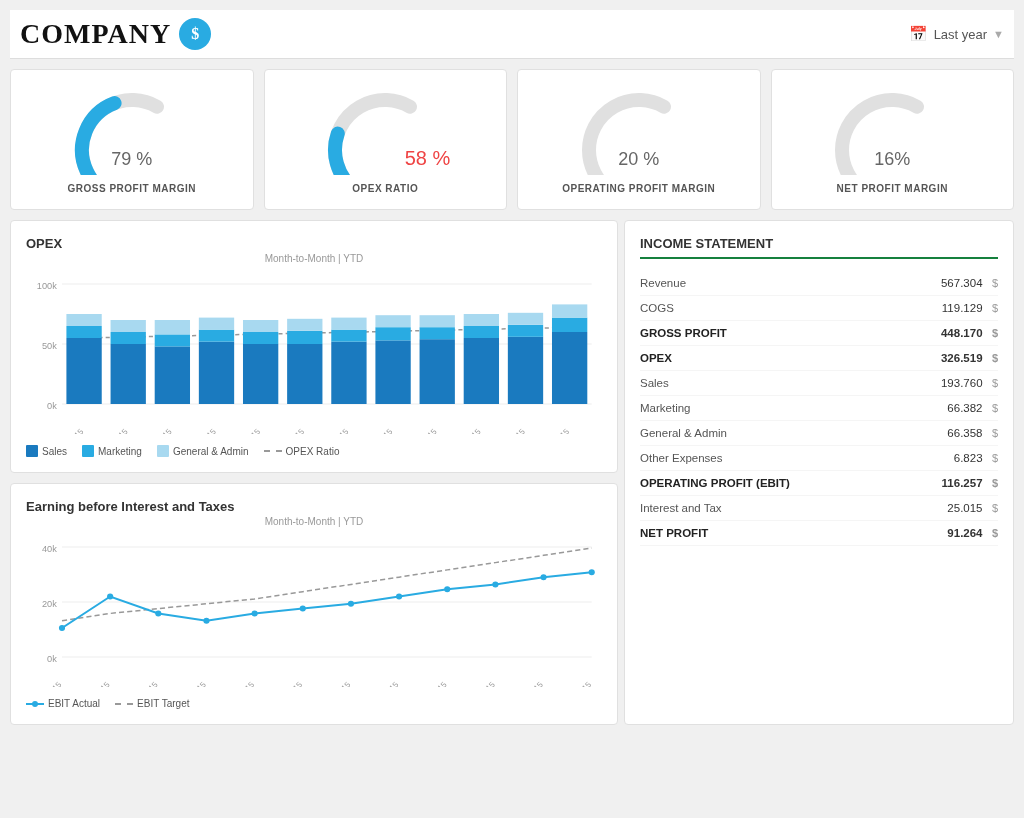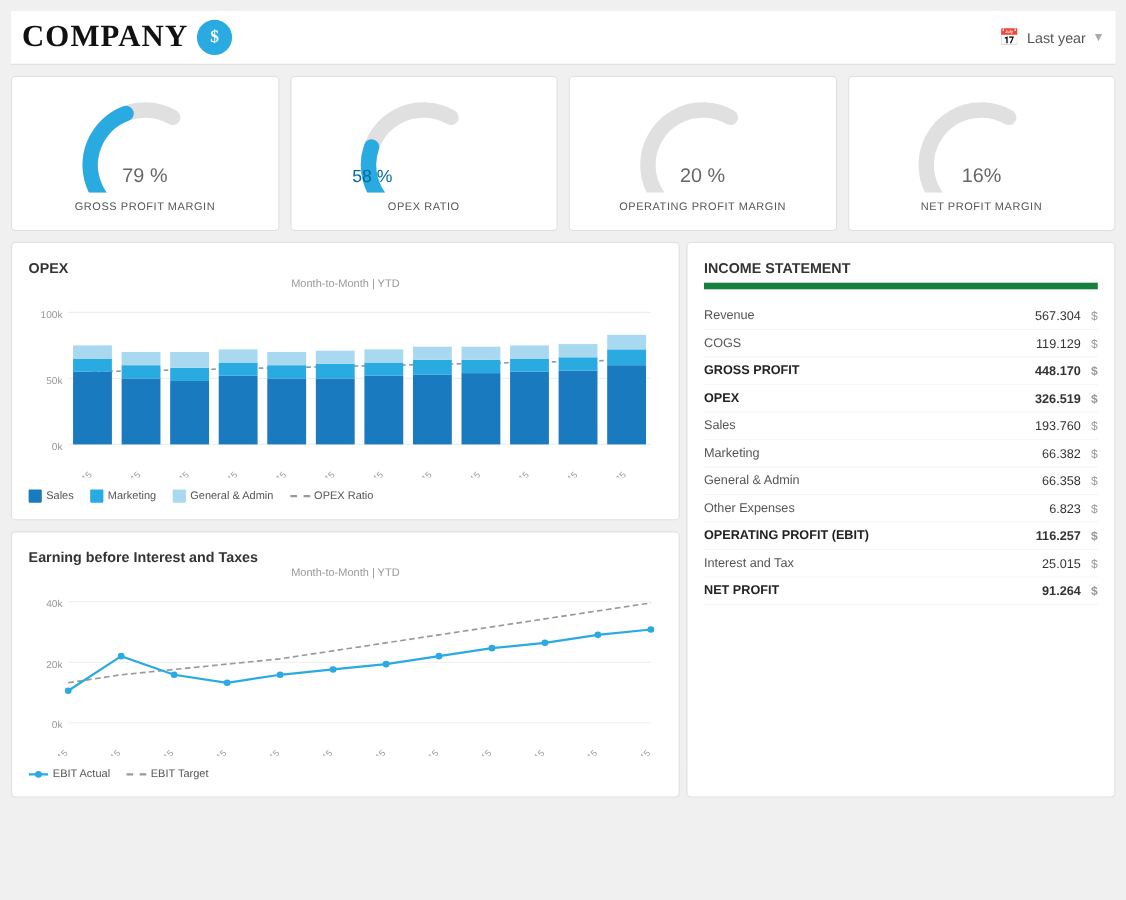--- a/index.html
+++ b/index.html
@@ -6,34 +6,34 @@
     body { font-family: Arial, sans-serif; background: #f0f0f0; padding: 10px; font-size: 12px; color: #333; }
 
     .header { display: flex; align-items: center; justify-content: space-between; padding: 8px 10px; background: #fff; margin-bottom: 10px; border-bottom: 1px solid #ddd; }
     .header-left { display: flex; align-items: center; gap: 8px; font-family: Liberation Serif, serif; }
     .company-title { font-size: 28px; font-weight: 900; color: #111; letter-spacing: 1px; }
     .dollar-icon { width: 32px; height: 32px; background: #29abe2; border-radius: 50%; display: flex; align-items: center; justify-content: center; color: #fff; font-size: 16px; font-weight: bold; }
     .header-right { display: flex; align-items: center; gap: 6px; color: #555; font-size: 13px; cursor: pointer; }
 
     .kpi-row { display: grid; grid-template-columns: repeat(4, 1fr); gap: 10px; margin-bottom: 10px; }
     .kpi-card { background: #fff; border: 1px solid #e0e0e0; border-radius: 4px; padding: 15px 10px; display: flex; flex-direction: column; align-items: center; }
-    .kpi-label { font-size: 10px; font-weight: normal; letter-spacing: 0.5px; color: #555; margin-top: 8px; text-align: center; }
+    .kpi-label { font-size: 10px; font-weight: bold; letter-spacing: 0.5px; color: #555; margin-top: 8px; text-align: center; }
 
     .gauge-container { position: relative; width: 120px; height: 70px; }
     .gauge-value { position: absolute; bottom: 0; width: 100%; text-align: center; font-size: 18px; color: #666; font-weight: normal; }
 
     .bottom-row { display: grid; grid-template-columns: 1fr 390px; gap: 6px; }
     .left-col { display: flex; flex-direction: column; gap: 10px; }
 
     .chart-card { background: #fff; border: 1px solid #e0e0e0; border-radius: 4px; padding: 15px; }
     .chart-title { font-size: 13px; font-weight: bold; color: #333; margin-bottom: 2px; }
     .chart-subtitle { font-size: 10px; color: #999; margin-bottom: 10px; text-align: center; }
 
     .income-card { background: #fff; border: 1px solid #e0e0e0; border-radius: 4px; padding: 15px; }
-    .income-title { font-size: 13px; font-weight: bold; color: #333; margin-bottom: 12px; padding-bottom: 6px; border-bottom: 6px solid #15803d; }
+    .income-title { font-size: 13px; font-weight: bold; color: #333; margin-bottom: 12px; padding-bottom: 6px; border-bottom: 2px solid #15803d; }
 
     .income-row { display: flex; justify-content: space-between; align-items: center; padding: 5px 0; border-bottom: 1px solid #f5f5f5; }
     .income-row.bold-row { font-weight: bold; }
     .income-label { color: #555; font-size: 11.5px; }
     .income-row.bold-row .income-label { color: #222; font-weight: bold; }
     .income-value { color: #333; font-size: 11.5px; }
     .income-row.bold-row .income-value { font-weight: bold; }
     .income-currency { color: #999; font-size: 11px; margin-left: 6px; }
 
     
@@ -75,21 +75,21 @@
       <div class="gauge-value" style="position:absolute;bottom:5px;width:100%;text-align:center;font-size:18px;color:#666;">79 %</div>
     </div>
     <div class="kpi-label">GROSS PROFIT MARGIN</div>
   </div>
     <div class="kpi-card">
     <div class="gauge-container" style="position:relative; width:130px; height:90px;">
       <svg width="130" height="90" viewBox="0 0 130 90">
     <path d="M 90 108.30127018922192 A 50 50 0 1 1 90 21.69872981077807" fill="none" stroke="#e0e0e0" stroke-width="14" stroke-linecap="round"></path>
     <path d="M 90 108.30127018922192 A 50 50 0 0 1 17.781181488125952 48.556667663070826" fill="none" stroke="#29abe2" stroke-width="14" stroke-linecap="round"></path>
   </svg>
-      <div class="gauge-value" style="position:absolute;bottom:5px;width:100%;text-align:left;font-size:16px;color:#0369a1;">58 %</div>
+      <div class="gauge-value" style="position:absolute;bottom:5px;width:100%;text-align:right;font-size:20px;color:#ef4444;">58 %</div>
     </div>
     <div class="kpi-label">OPEX RATIO</div>
   </div>
     <div class="kpi-card">
     <div class="gauge-container" style="position:relative; width:130px; height:90px;">
       <svg width="130" height="90" viewBox="0 0 130 90">
     <path d="M 90 108.30127018922192 A 50 50 0 1 1 90 21.69872981077807" fill="none" stroke="#e0e0e0" stroke-width="14" stroke-linecap="round"></path>
     <path d="M 90 108.30127018922192 A 50 50 0 0 1 49.54915028125262 112.55282581475768" fill="none" stroke="#29abe2" stroke-width="14" stroke-linecap="round"></path>
   </svg>
       <div class="gauge-value" style="position:absolute;bottom:5px;width:100%;text-align:center;font-size:18px;color:#666;">20 %</div>

